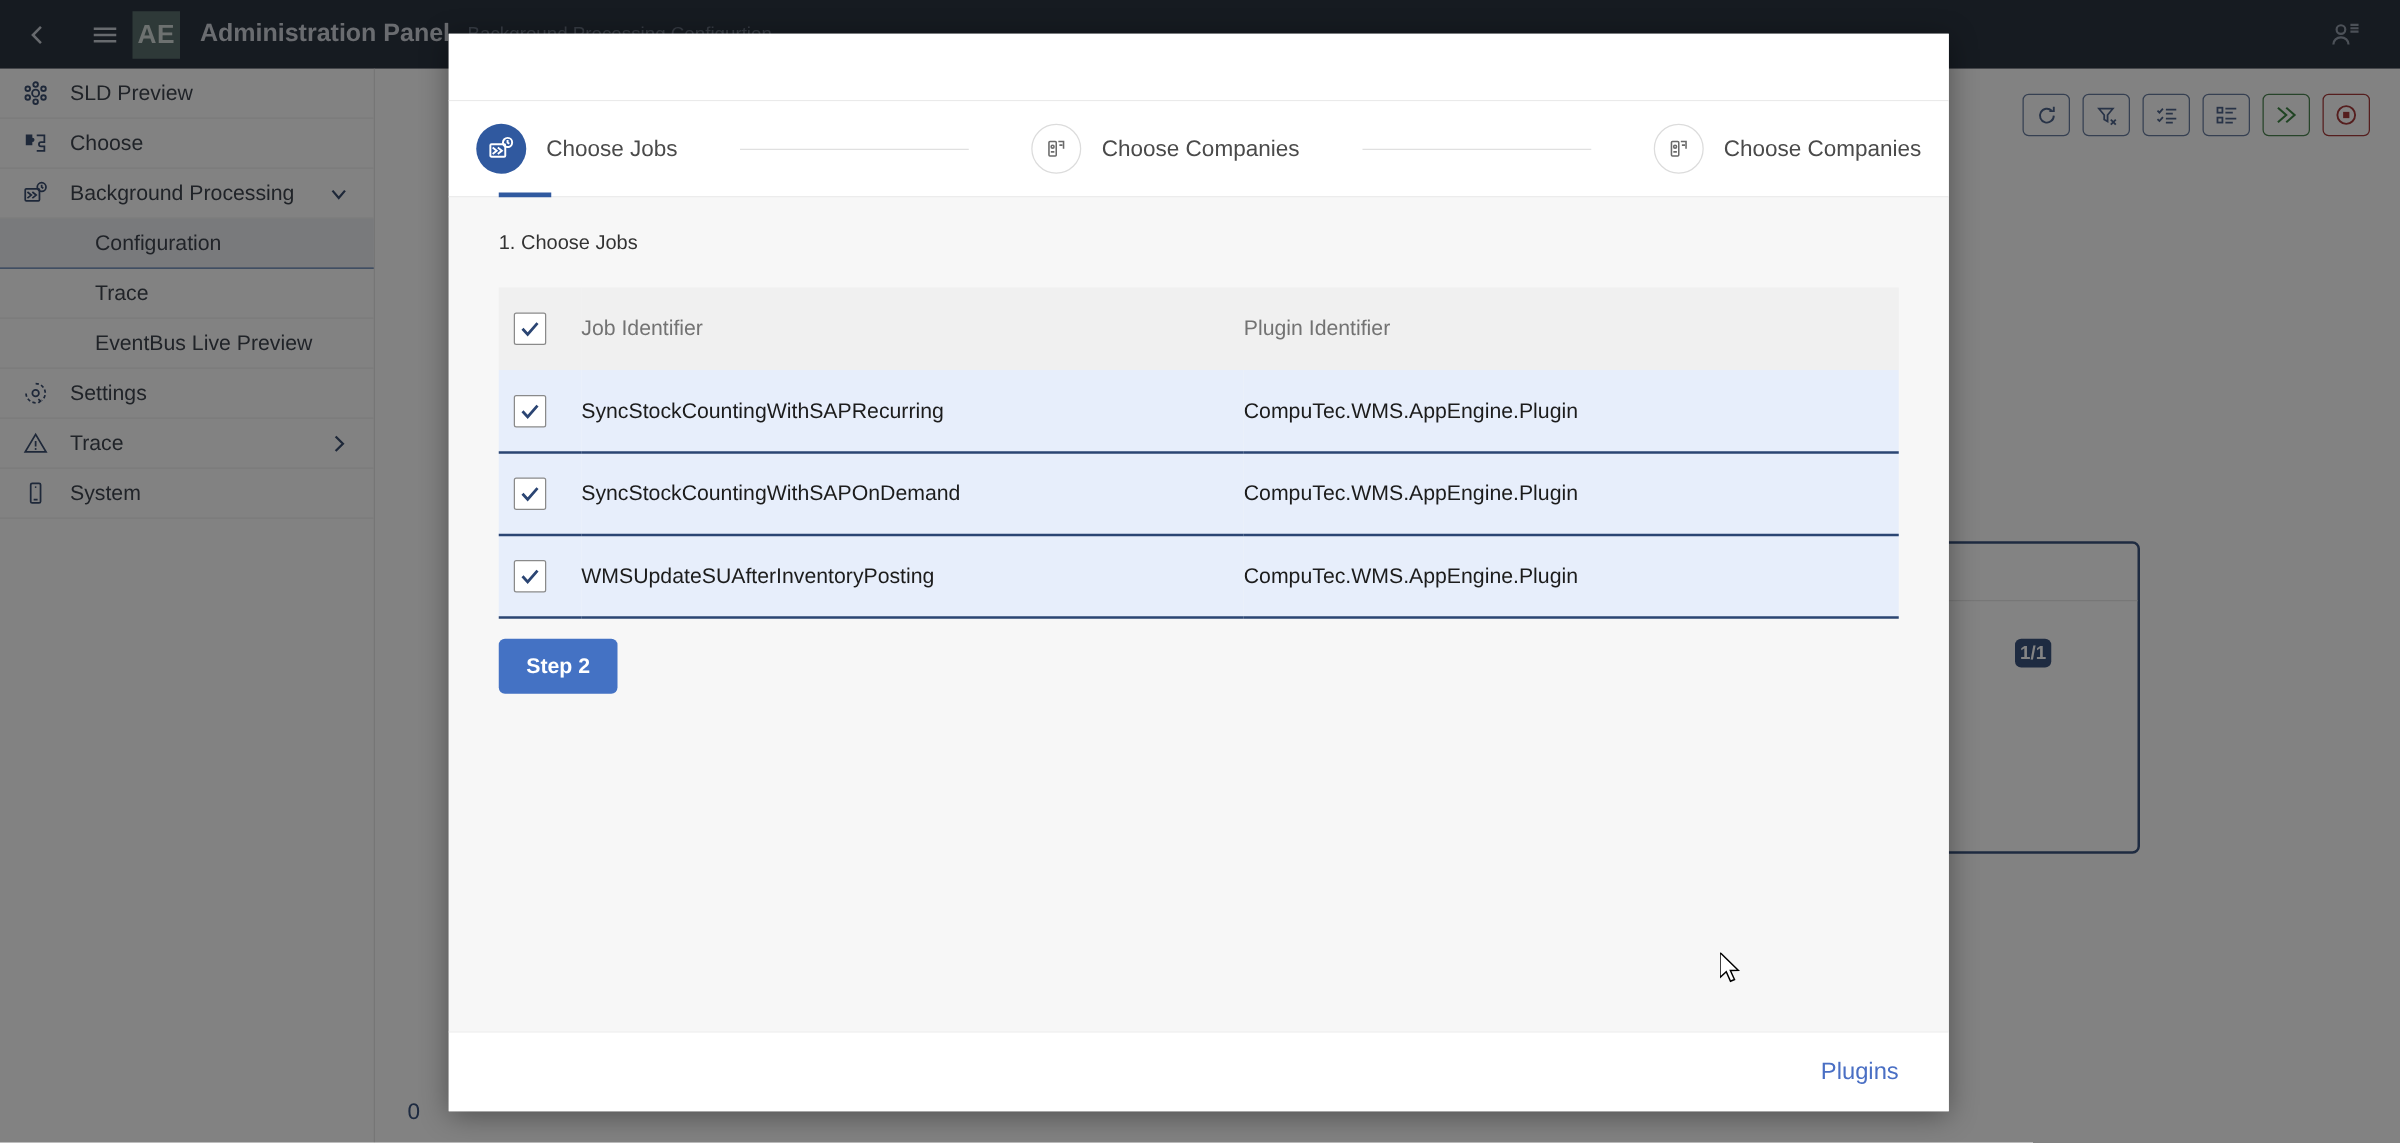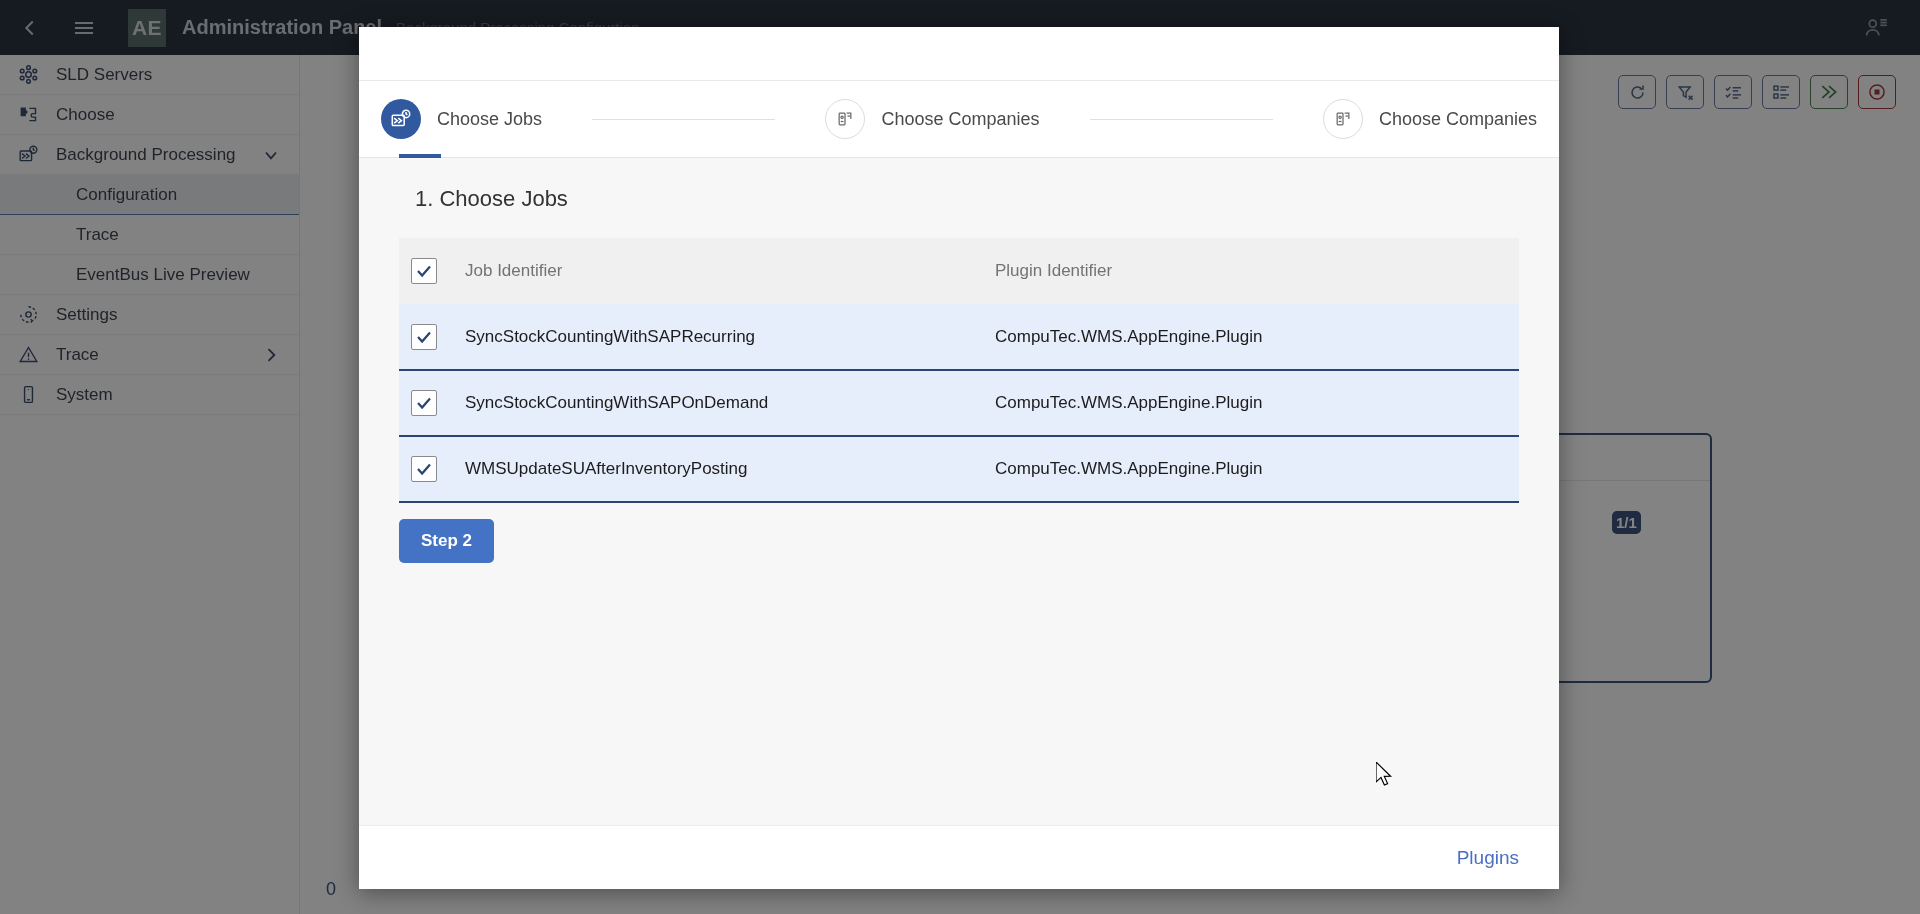--- a/index.html
+++ b/index.html
@@ -108,21 +108,21 @@
   }
   .step-circle.active { background: #30599f; color: #ffffff; }
   .step-circle.inactive { background: #ffffff; border: 1px solid #dcdcdc; color: #6a6a6a; }
   .step-label { margin-left: 16px; font-size: 18px; color: #4a4a4a; white-space: nowrap; }
   .step-line { flex: 1 1 auto; height: 1px; background: #e0e0e0; margin: 0 22px; min-width: 40px; }
   #step-active-underline {
     position: absolute; left: 40px; bottom: -1px; width: 42px; height: 4px; background: #30599f;
   }
 
   #modal-body { flex: 1 1 auto; background: #f7f7f7; padding: 28px 40px 0 40px; position: relative; overflow: hidden; }
-  #section-title { font-size: 22px; color: #333; margin-bottom: 26px; margin-left: 16px; }
+  #section-title { font-size: 16px; color: #333; margin-bottom: 26px; }
 
   table#jobs-table { width: 1120px; border-collapse: collapse; table-layout: fixed; }
   table#jobs-table th, table#jobs-table td {
     text-align: left; font-weight: normal; height: 66px; vertical-align: middle;
   }
   thead tr { background: #f0f0f0; }
   thead th { font-size: 17px; color: #737373; }
   tbody tr { background: #e7eefb; border-bottom: 2px solid #2b4573; }
   tbody td { font-size: 17px; color: #1c1c1c; }
   .col-check { width: 66px; padding-left: 12px; }
@@ -157,21 +157,21 @@
         <polyline points="15 5 8 12 15 19"></polyline>
       </svg>
     </div>
     <div class="tb-icon-btn" style="position:absolute;left:62px;">
       <svg width="24" height="24" viewBox="0 0 24 24" stroke="currentColor" stroke-width="2">
         <line x1="3" y1="7" x2="21" y2="7"></line>
         <line x1="3" y1="12" x2="21" y2="12"></line>
         <line x1="3" y1="17" x2="21" y2="17"></line>
       </svg>
     </div>
-    <div id="logo-badge" style="margin-left:72px;">AE</div>
+    <div id="logo-badge" style="margin-left:50px;">AE</div>
     <div id="app-title">Administration Panel</div>
     <div id="app-subtitle">Background Processing Configurtion</div>
 
     <div id="account-icon-wrap">
       <svg width="26" height="26" viewBox="0 0 24 24" fill="none" stroke="currentColor" stroke-width="1.6">
         <circle cx="9" cy="8" r="3.2"></circle>
         <path d="M3.4 19c0-3.1 2.5-5.2 5.6-5.2s5.6 2.1 5.6 5.2"></path>
         <line x1="16" y1="4.5" x2="22" y2="4.5"></line>
         <line x1="16" y1="7" x2="22" y2="7"></line>
         <line x1="16" y1="9.5" x2="22" y2="9.5"></line>
@@ -186,21 +186,21 @@
         <svg width="21" height="21" viewBox="0 0 24 24" fill="none" stroke="currentColor" stroke-width="1.7">
           <circle cx="12" cy="12" r="3.2"></circle>
           <circle cx="12" cy="4.2" r="2.1"></circle>
           <circle cx="12" cy="19.8" r="2.1"></circle>
           <circle cx="4.8" cy="8" r="2.1"></circle>
           <circle cx="19.2" cy="8" r="2.1"></circle>
           <circle cx="4.8" cy="16" r="2.1"></circle>
           <circle cx="19.2" cy="16" r="2.1"></circle>
         </svg>
       </span>
-      <span class="s-lbl">SLD Servers</span>
+      <span class="s-lbl">SLD Preview</span>
     </div>
 
     <div class="side-item">
       <span class="s-ico">
         <svg width="21" height="21" viewBox="0 0 24 24" fill="none" stroke="currentColor" stroke-width="1.6">
           <path d="M3 4h6v3a2 2 0 1 1 0 4v3H3z" fill="currentColor" stroke="none"></path>
           <path d="M13 5h7v6h-3a2 2 0 1 0 0 4h3v4h-7"></path>
         </svg>
       </span>
       <span class="s-lbl">Choose</span>

